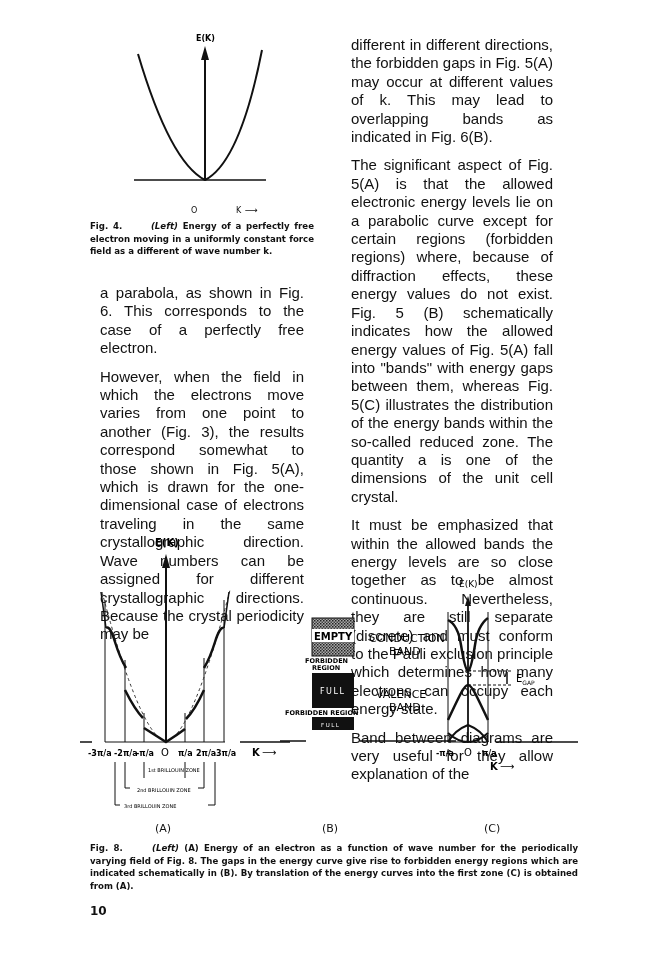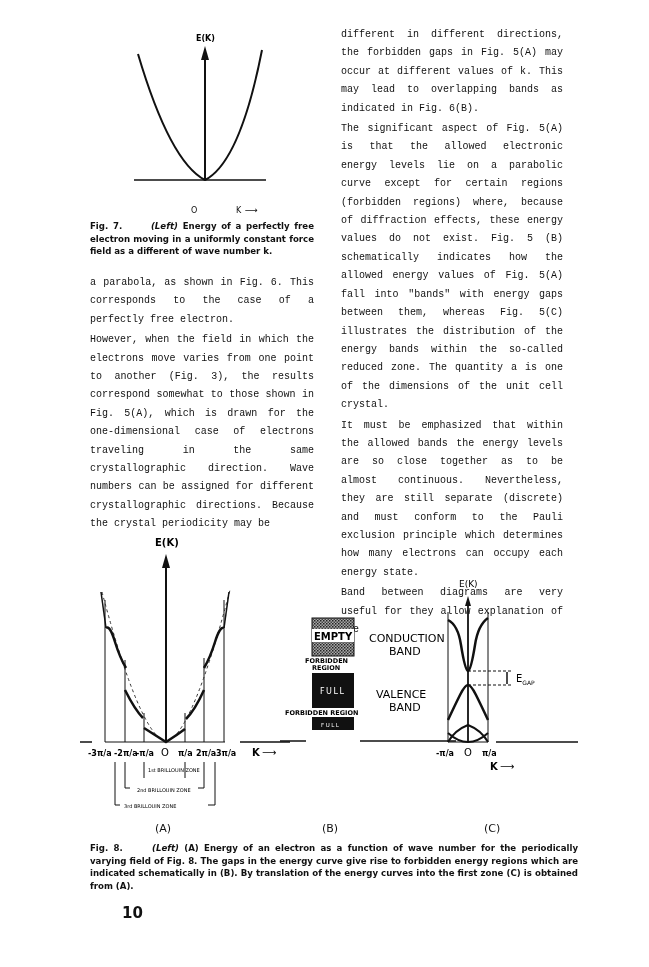--- a/index.html
+++ b/index.html
@@ -1,18 +1,18 @@
 <!DOCTYPE html>
 <html><head>
 <meta charset="utf-8">
 <style>
   html, body { margin:0; padding:0; background:#fff; }
   body { width:649px; height:967px; position:relative; overflow:hidden; color:#111; font-family:"Liberation Serif", serif; }
   .abs { position:absolute; }
-  .para { font-family:Liberation Mono, monospace; font-size:10px; line-height:18.4px; text-align:justify; margin:0; }
+  .para { font-family:Liberation Sans, sans-serif; font-size:15px; line-height:18.4px; text-align:justify; margin:10px; }
   .para + .para { margin-top:2px; }
   .caption { font-family:"DejaVu Sans", sans-serif; font-weight:bold; font-size:8.6px; line-height:12.6px; margin:0; text-align:justify; }
   .caption .it { font-style:italic;padding-left:24px; }
   .lbl { font-family:"DejaVu Sans", sans-serif; font-size:10px; font-weight:bold; }
   svg text { font-family:"DejaVu Sans", sans-serif; }
 </style>
 </head>
 <body>
 
 <svg class="abs" style="left:90px;top:30px;" width="240" height="160" viewBox="0 0 240 160">
@@ -21,21 +21,21 @@
   <polygon points="111,30 115,16 119,30" fill="#111"></polygon>
   <path d="M 48 42 Q 80 150 115 168 Q 150 150 172 38" transform="translate(0,-18)" fill="none" stroke="#111" stroke-width="2"></path>
   <line x1="44" y1="150" x2="176" y2="150" stroke="#111" stroke-width="1.5"></line>
 </svg>
 <span class="abs lbl" style="left:191px;top:206px;font-size:8px;font-weight:normal;">O</span>
 <span class="abs lbl" style="left:236px;top:206px;font-size:8px;font-weight:normal;">K</span>
 <span class="abs" style="left:245px;top:205px;font-size:9px;font-family:'DejaVu Sans',sans-serif;">⟶</span>
 
 <div class="abs" style="left:90px;top:220px;width:224px;">
   <p class="caption">
-    <span>Fig. 7.</span>
+    <span>Fig. 4.</span>
     <span class="it">(Left)</span>
     <span>Energy of a perfectly free electron moving in a uniformly constant force field as a different of wave number k.</span>
   </p>
 </div>
 
 <div class="abs" style="left:90px;top:274px;width:224px;">
   <p class="para">a parabola, as shown in Fig. 6. This corresponds to the case of a perfectly free electron.</p>
   <p class="para">However, when the field in which the electrons move varies from one point to another (Fig. 3), the results correspond somewhat to those shown in Fig. 5(A), which is drawn for the one-dimensional case of electrons traveling in the same crystallographic direction. Wave numbers can be assigned for different crystallographic directions. Because the crystal periodicity may be</p>
 </div>
 
@@ -145,13 +145,13 @@
 <span class="abs" style="left:484px;top:822px;font-family:'DejaVu Sans',sans-serif;font-size:11px;">(C)</span>
 
 <div class="abs" style="left:90px;top:842px;width:488px;">
   <p class="caption">
     <span>Fig. 8.</span>
     <span class="it">(Left)</span>
     <span>(A) Energy of an electron as a function of wave number for the periodically varying field of Fig. 8. The gaps in the energy curve give rise to forbidden energy regions which are indicated schematically in (B). By translation of the energy curves into the first zone (C) is obtained from (A).</span>
   </p>
 </div>
 
-<span class="abs" style="left:90px;top:904px;font-family:'DejaVu Sans',sans-serif;font-weight:bold;font-size:15px;margin-left:32px;">10</span>
+<span class="abs" style="left:90px;top:904px;font-family:'DejaVu Sans',sans-serif;font-weight:bold;font-size:12px;">10</span>
 
 </body></html>

